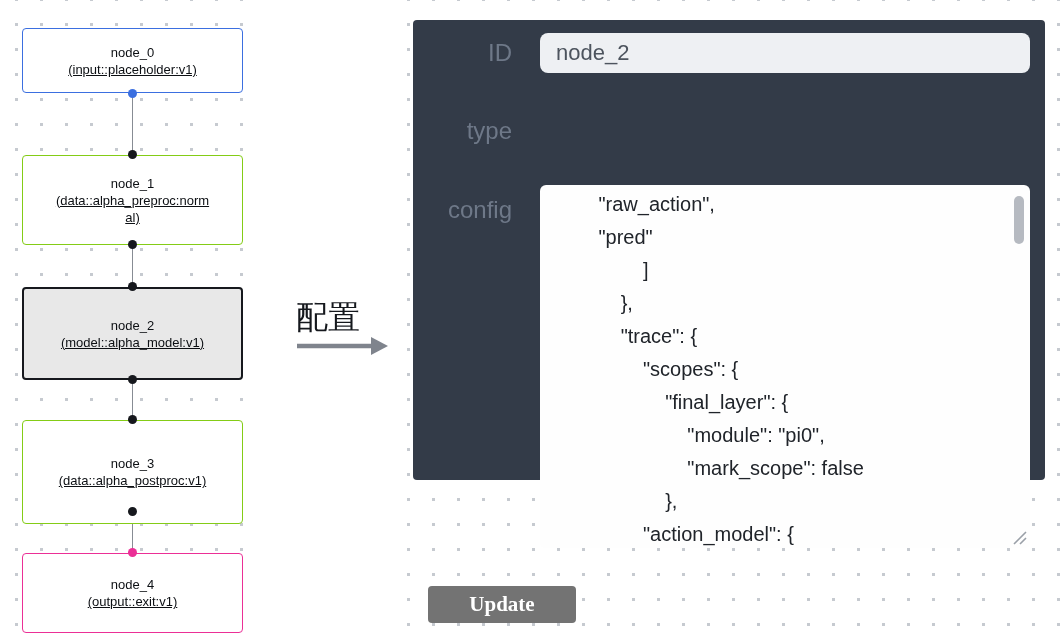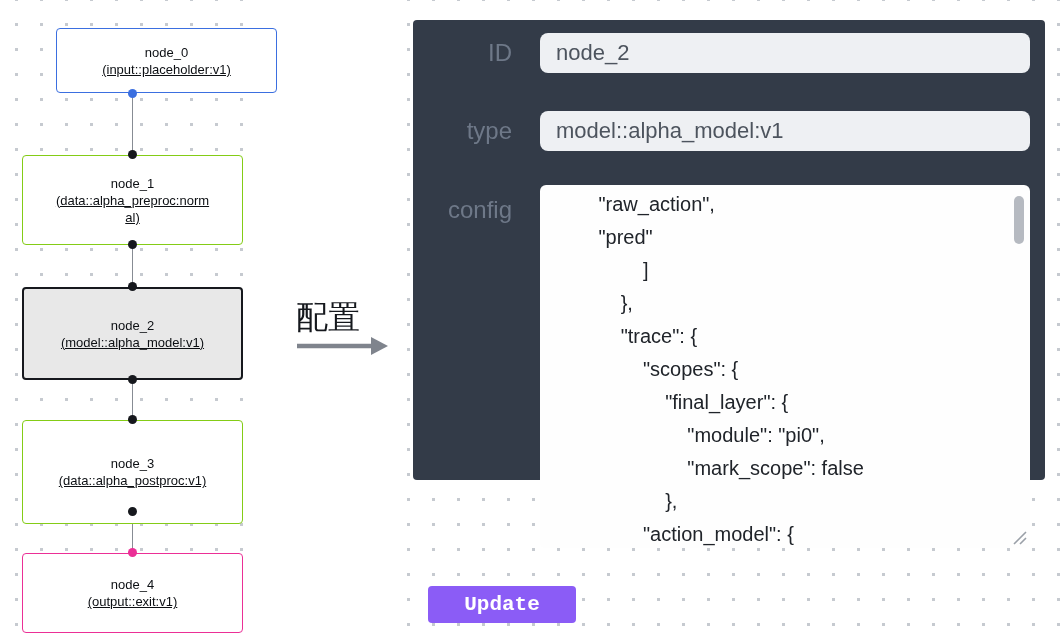--- a/index.html
+++ b/index.html
@@ -12,21 +12,21 @@
     background-size:25px 25px;background-position:4px 12px;}
   #dots-left{left:0;width:258px;}
   #dots-right{left:392px;right:0;}
 
   
   .node{position:absolute;left:22px;width:221px;box-sizing:border-box;background:#fff;
     border:1px solid #84cc16;border-radius:4px;display:flex;flex-direction:column;
     align-items:center;justify-content:center;text-align:center;z-index:3;cursor:move;}
   .node .title{font-size:13px;color:#0c0f13;line-height:17px;}
   .node .subtitle{font-size:13px;color:#0c0f13;line-height:17px;max-width:158px;word-break:break-all;text-decoration:underline;}
-  .node-input{border:1.5px solid #3b6fe0;margin-left:34px;}
+  .node-input{border:1.5px solid #3b6fe0;}
   .node-selected{border:2px solid #16181d;background:#e8e8e8;}
   .node-output{border:1.5px solid #eb2f96;}
 
   .edge{position:absolute;left:132px;width:1px;background:#878c94;z-index:2;}
   .port{position:absolute;left:128px;width:9px;height:9px;border-radius:50%;background:#16181d;z-index:4;cursor:crosshair;}
   .port-blue{background:#3b6fe0;}
   .port-pink{background:#eb2f96;}
 
   
   #transition-label{position:absolute;left:296px;top:296px;font-size:32px;color:#15181d;}
@@ -41,23 +41,23 @@
     font-family:"Liberation Sans","DejaVu Sans",sans-serif;}
   #config-wrap{position:absolute;left:127px;top:165px;width:490px;height:363px;}
   #config-textarea{width:100%;height:100%;box-sizing:border-box;background:#fefefe;border:none;outline:none;
     border-radius:6px;resize:none;padding:3px 14px;font-size:20px;line-height:33px;color:#20242a;
     font-family:"Liberation Sans","DejaVu Sans",sans-serif;white-space:pre;overflow:auto;
     scrollbar-width:none;}
   #config-textarea::-webkit-scrollbar{display:none;}
   #scroll-thumb{position:absolute;right:6px;top:11px;width:10px;height:48px;border-radius:5px;
     background:#b6bac1;}
   #resize-grip{position:absolute;right:3px;bottom:3px;}
-  #update-button{position:absolute;left:15px;top:566px;width:148px;height:37px;background:#8b5cf6;color:#fff;
+  #update-button{position:absolute;left:15px;top:566px;width:148px;height:37px;background:#737373;color:#fff;
     border:none;border-radius:4px;font-size:21px;font-weight:bold;cursor:pointer;
-    font-family:Liberation Mono, monospace;}
+    font-family:Liberation Serif, serif;}
 </style>
 </head>
 <body>
 
 <div id="app">
 
   <div class="dotgrid" id="dots-left"></div>
   <div class="dotgrid" id="dots-right"></div>
 
   <div class="edge" style="top:93px;height:62px"></div>
@@ -99,21 +99,20 @@
   <svg id="transition-arrow" width="94" height="24" viewBox="0 0 94 24">
     <line x1="1" y1="12" x2="76" y2="12" stroke="#7f848d" stroke-width="4.5"></line>
     <polygon points="75,3 92,12 75,21" fill="#7f848d"></polygon>
   </svg>
 
   <div id="panel">
     <div class="plabel" style="top:19px">ID</div>
     <input class="pinput" style="top: 13px;" value="node_2">
 
     <div class="plabel" style="top:97px">type</div>
-    <input class="pinput" style="top: 91px;" value="model::alpha_model:v1">
 
     <div class="plabel" style="top:176px">config</div>
     <div id="config-wrap">
       <textarea id="config-textarea" spellcheck="false" style="">        "raw_action",
         "pred"
                 ]
             },
             "trace": {
                 "scopes": {
                     "final_layer": {

